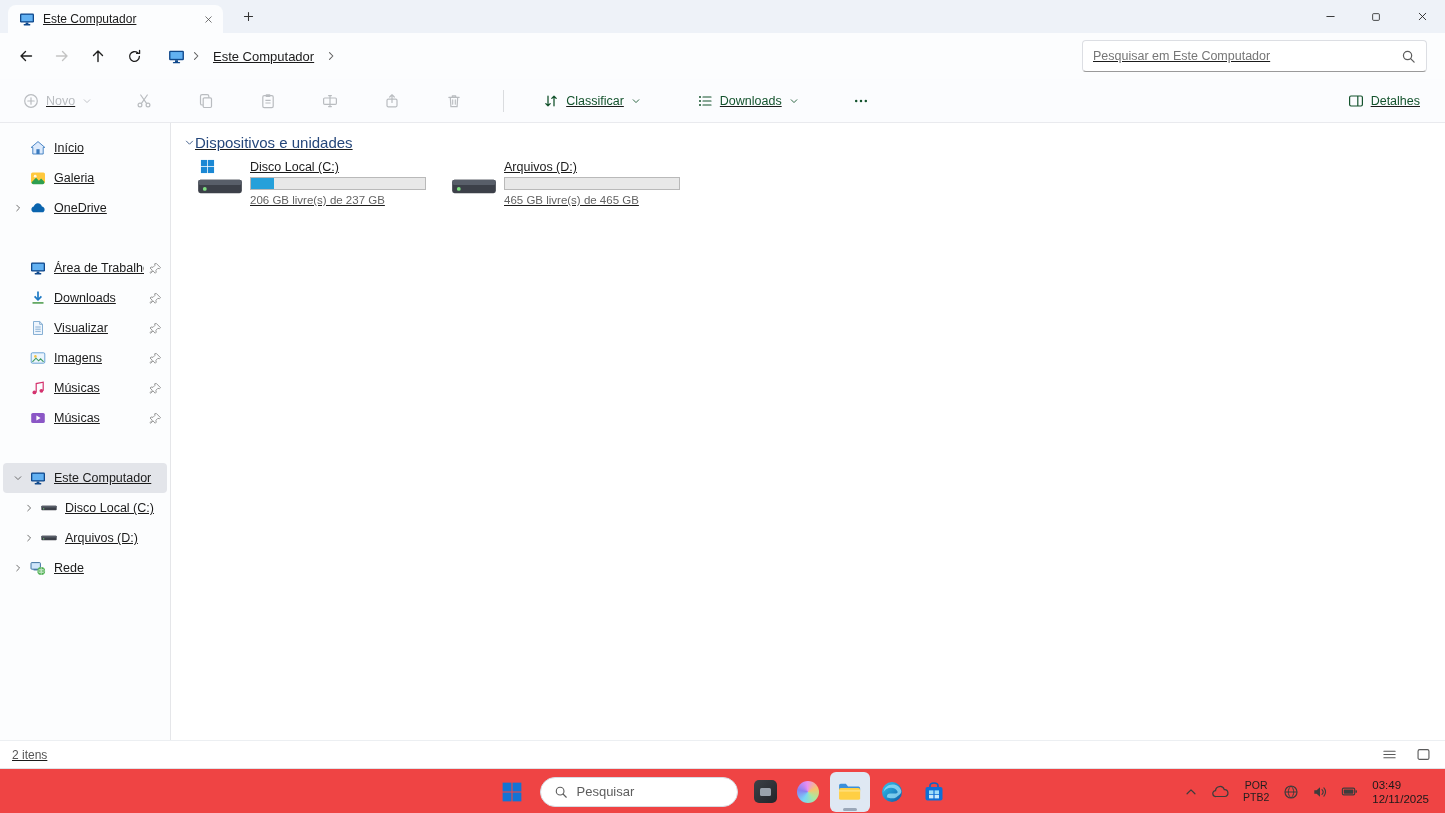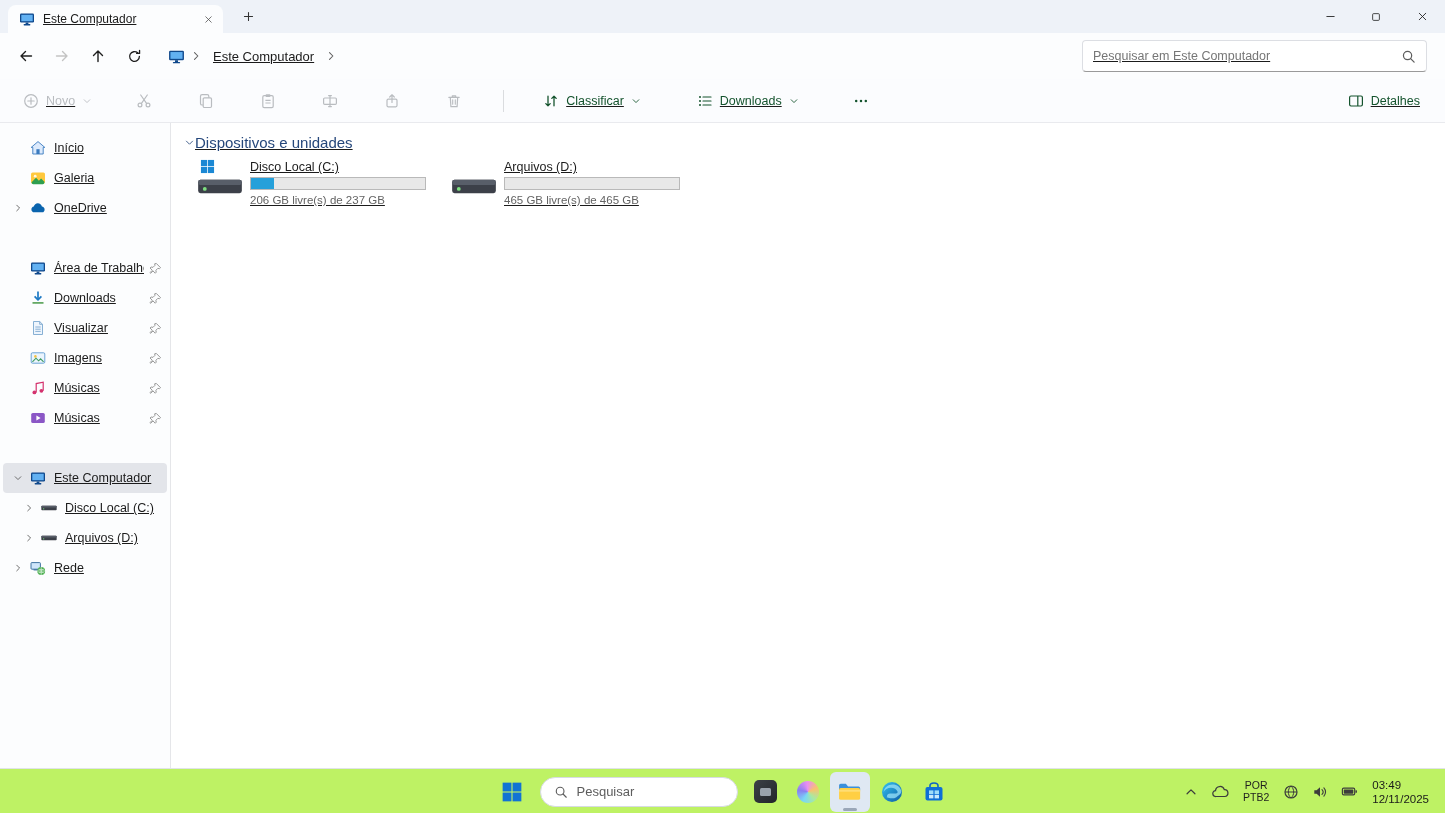--- a/index.html
+++ b/index.html
@@ -66,21 +66,21 @@
   .drive-bar { width:176px; height:13px; background:#e8e8e8; border:1px solid #b9b9b9; margin-bottom:4px; }
   .drive-fill { height:100%; background:#26a0da; }
   .drive-free { font-size:11.5px; color:#636363; white-space:nowrap; }
 
   
   .statusbar { height:28px; border-top:1px solid #eceff2; display:flex; align-items:center; padding:0 12px; color:#555; flex:none; }
   .status-icons { margin-left:auto; display:flex; gap:14px; color:#5a5a5a; }
   .status-icons .sbtn { display:grid; place-items:center; width:20px; height:20px; border-radius:3px; }
 
   
-  .taskbar { position:absolute; left:0; right:0; bottom:0; height:45px; background:#bef264; border-top:1px solid #e0e3e8; }
+  .taskbar { position:absolute; left:0; right:0; bottom:0; height:45px; background:#ef4444; border-top:1px solid #e0e3e8; }
   .tb-center { position:absolute; left:50%; top:0; transform:translateX(-50%); height:45px; display:flex; align-items:center; gap:2px; }
   .tb-btn { width:40px; height:40px; display:grid; place-items:center; border-radius:6px; position:relative; }
   .tb-btn.active { background:#dfe8f3; }
   .tb-btn.active::after { content:""; position:absolute; bottom:1px; left:50%; transform:translateX(-50%); width:14px; height:3px; border-radius:2px; background:#9aa7b8; }
   .tb-search { height:30px; width:198px; border-radius:15px; background:#fff; border:1px solid #d7dbe2; display:flex; align-items:center; gap:9px; padding:0 13px; color:#5d5d5d; font-size:13px; margin:0 6px; }
   .darkapp { width:23px; height:23px; border-radius:5px; background:linear-gradient(135deg,#3c4147 0%,#22252a 100%); display:grid; place-items:center; }
   .darkapp .darkapp-inner { width:11px; height:8px; border-radius:1.5px; background:#9aa3ad; display:block; }
   .copilot { width:22px; height:22px; border-radius:50%; background:conic-gradient(from 210deg,#79d7f7,#8a7ff0,#e98ef2,#f7c36e,#a9e9a1,#79d7f7); }
   .tb-tray { position:absolute; right:8px; top:0; height:45px; display:flex; align-items:center; gap:3px; }
   .tray-btn { height:36px; display:grid; place-items:center; border-radius:5px; color:#3c3c3c; padding:0 5px; }
@@ -631,20 +631,35 @@
               <div class="drive-bar">
                 <div class="drive-fill" style="width: 0%;"></div>
               </div>
               <div class="drive-free">465 GB livre(s) de 465 GB</div>
             </div>
           </div>
         </div>
       </section>
     </div>
 
+    <div class="statusbar">
+      <span>2 itens</span>
+      <span class="status-icons">
+        <span class="sbtn">
+            <svg width="15" height="15">
+              <use href="#i-lines"></use>
+            </svg>
+          </span>
+        <span class="sbtn">
+            <svg width="15" height="15">
+              <use href="#i-thumb"></use>
+            </svg>
+          </span>
+      </span>
+    </div>
   </div>
 
   <div class="taskbar">
     <div class="tb-center">
       <span class="tb-btn">
           <svg width="22" height="22">
             <use href="#i-start"></use>
           </svg>
         </span>
       <div class="tb-search">

